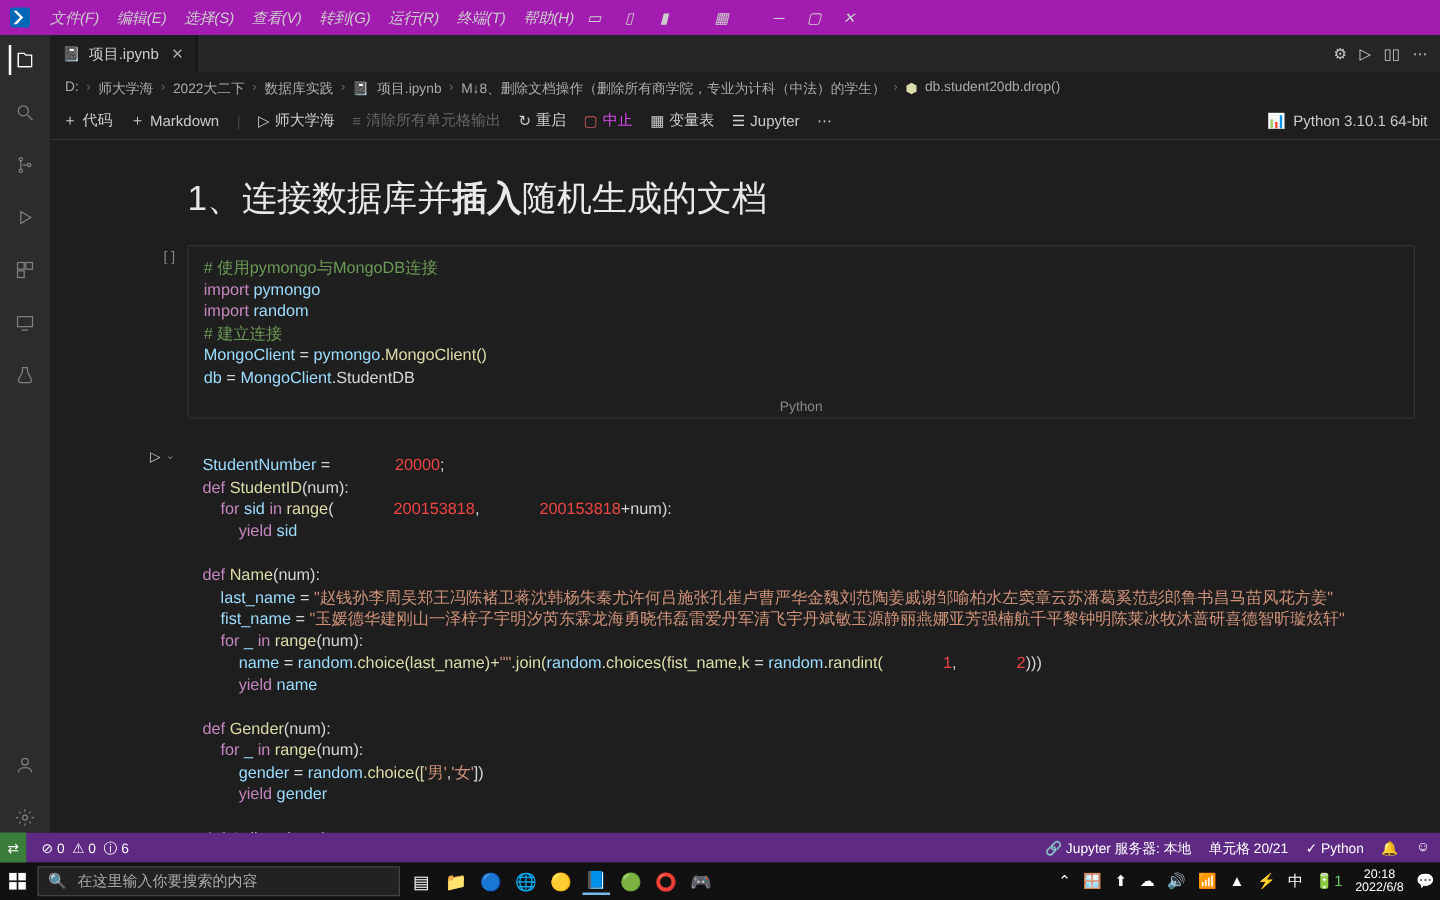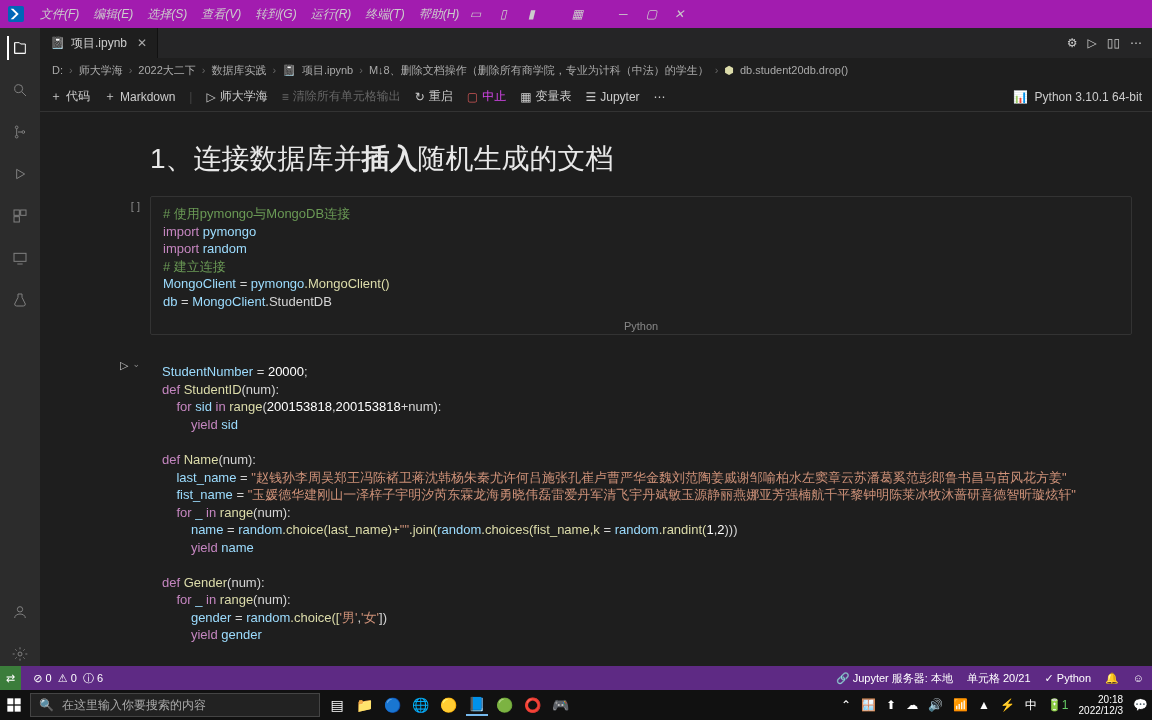--- a/index.html
+++ b/index.html
@@ -36,29 +36,29 @@
 .gutter { width: 100px; display: flex; justify-content: flex-end; align-items: flex-start; padding-right: 10px; color: #888; font-size: 11px; gap:4px; padding-top:4px;}
 .run-btn { color: #ccc; }
 .code-box { flex: 1; background: #1f1f1f; border: 1px solid #333; border-radius: 2px; position: relative; }
 .code-box pre { font-family: Liberation Sans, sans-serif; font-size: 13px; line-height: 1.35; padding: 8px 12px; white-space: pre; overflow-x: auto; color: #d4d4d4; }
 .code-foot { display: flex; justify-content: center; padding: 2px 10px; font-size: 11px; color: #888; }
 .c-comment { color: #6a9955; }
 .c-key { color: #c586c0; }
 .c-var { color: #9cdcfe; }
 .c-func { color: #dcdcaa; }
 .c-str { color: #ce9178; }
-.c-num { color: #ffffff; }
+.c-num { color: #ef4444; margin-left: 48px; }
 .statusbar { height: 24px; background: #5e2a84; display: flex; align-items: center; padding: 0 8px; font-size: 11px; color: #fff; gap: 12px; }
 .statusbar .remote { background: #3b7d3b; padding: 0 6px; height: 100%; display:flex; align-items:center; margin-left:-8px;}
 .statusbar .right { margin-left: auto; display: flex; gap: 14px; align-items: center; }
 .taskbar { height: 30px; background: #111; display: flex; align-items: center; padding: 0 4px; gap: 6px; color: #fff; font-size: 12px; }
 .taskbar .start { width: 20px; height: 20px; display:flex; align-items:center; justify-content:center;}
 .taskbar .searchbox { flex: 0 0 290px; height: 24px; background: #222; border: 1px solid #444; display: flex; align-items: center; padding: 0 8px; color: #aaa; gap: 8px; }
 .taskbar .tray { margin-left: auto; display: flex; align-items: center; gap: 10px; }
-.taskbar .tray .clock { text-align: right; font-size: 10px; line-height: 1.1; }
+.taskbar .tray .clock { text-align: center; font-size: 10px; line-height: 1.1; }
 .taskicons { display: flex; gap: 6px; }
 .taskicons span { width: 22px; height: 22px; display: inline-flex; align-items:center; justify-content:center; font-size:14px;}
 .tray span { display:inline-flex; align-items:center; }
 svg { width: 16px; height: 16px; }
 </style>
 </head>
 <body>
 
 <div class="titlebar">
   <div class="logo">
@@ -319,17 +319,17 @@
     <span>⬆</span>
     <span>☁</span>
     <span>🔊</span>
     <span>📶</span>
     <span>▲</span>
     <span>⚡</span>
     <span>中</span>
     <span style="color:#6c6">🔋1</span>
     <div class="clock">
       <div>20:18</div>
-      <div>2022/12/3</div>
+      <div>2022/6/8</div>
     </div>
     <span>💬</span>
   </div>
 </div>
 
 </body></html>

